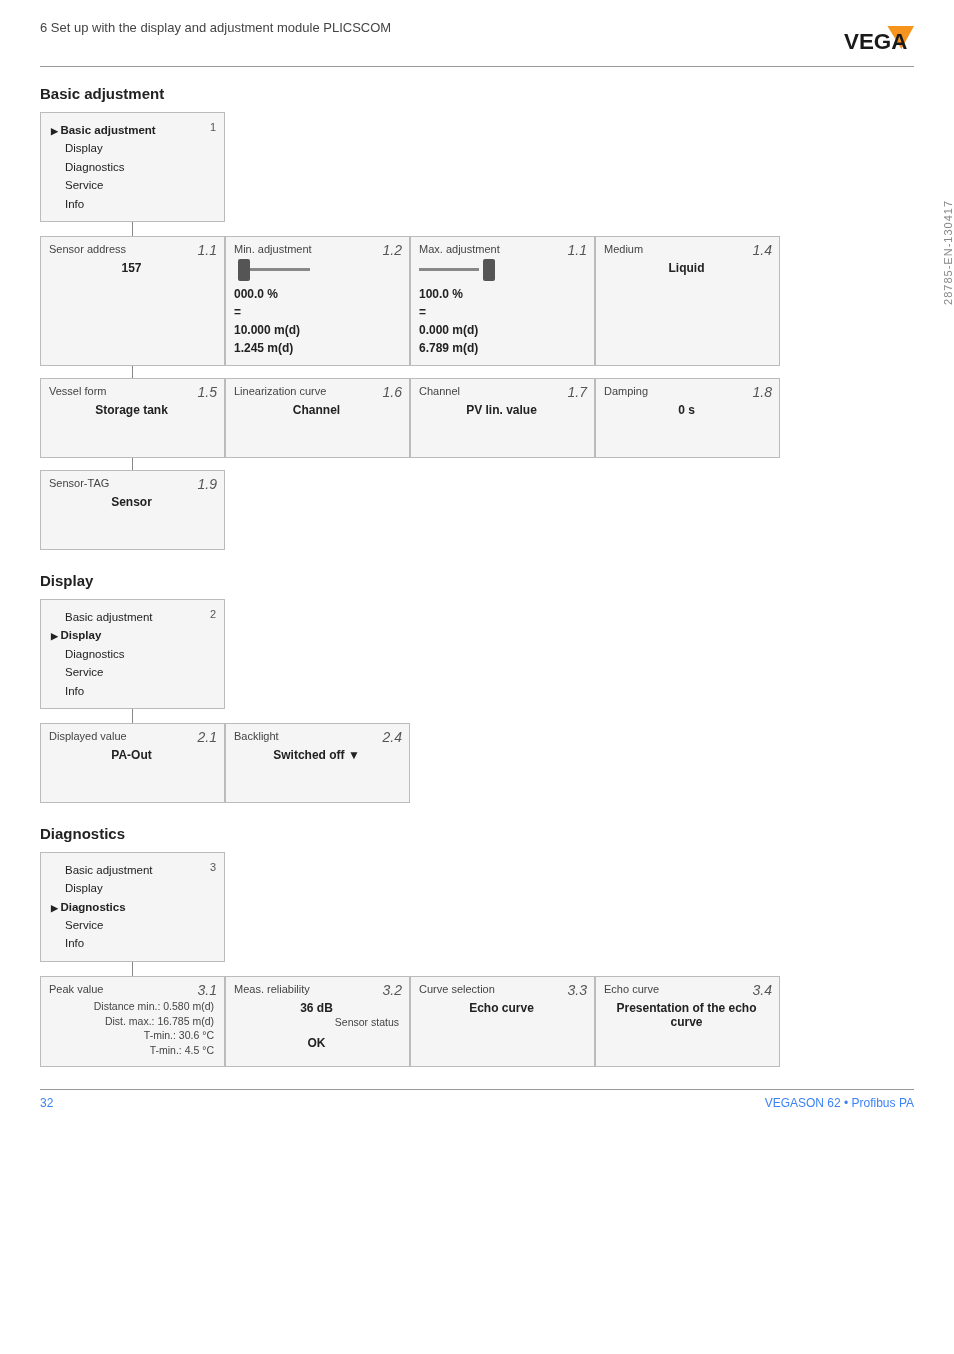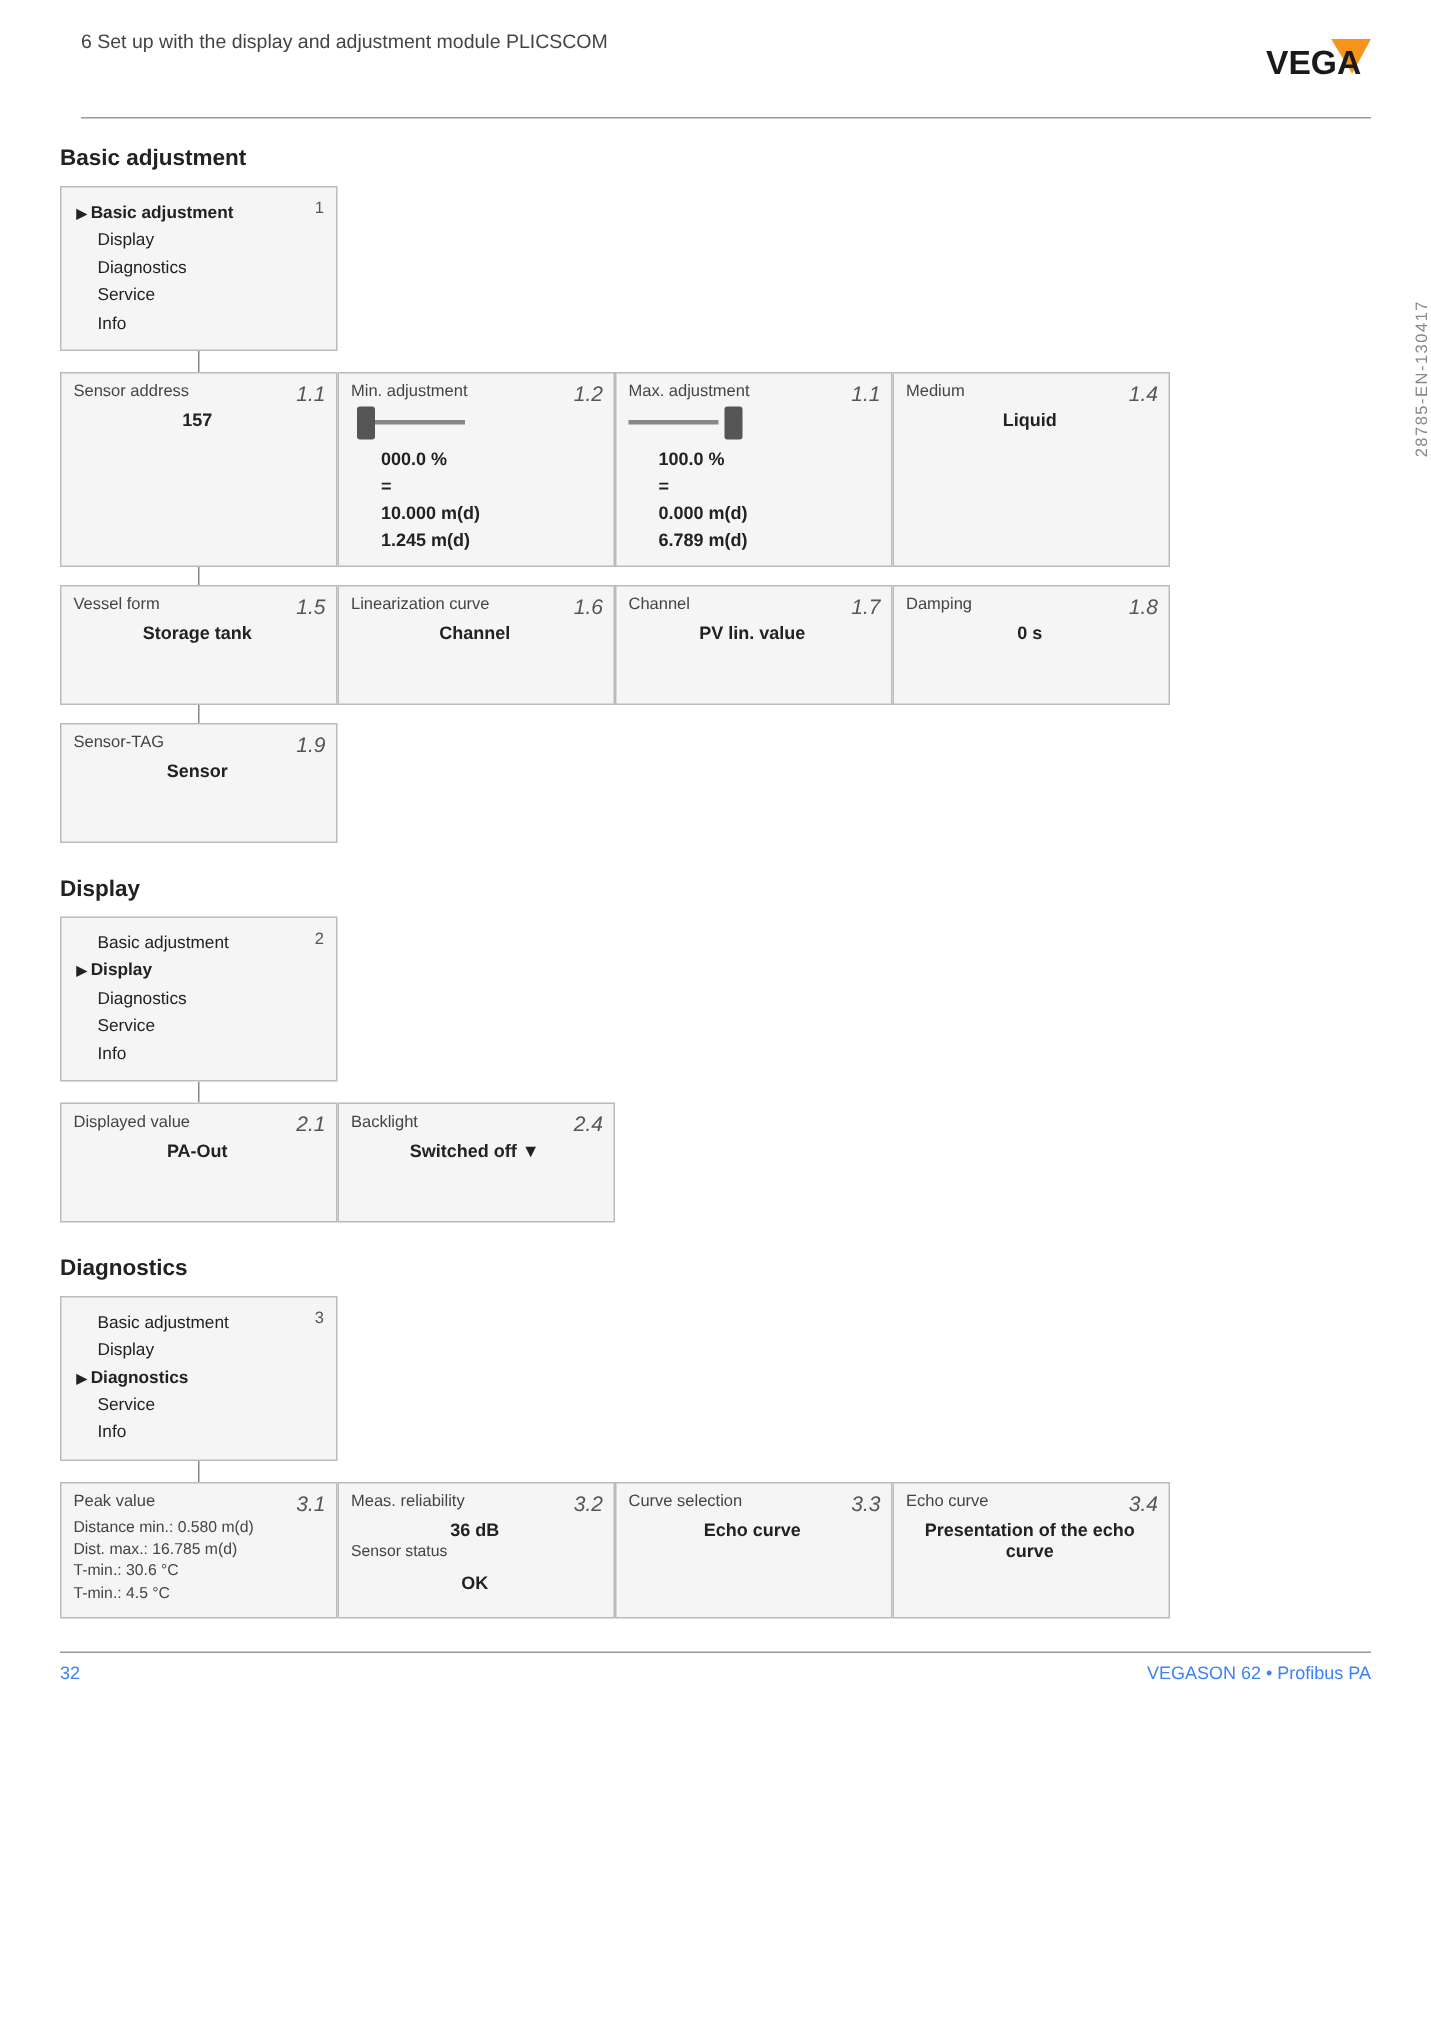--- a/index.html
+++ b/index.html
@@ -14,23 +14,22 @@
     }
     .page {
       padding: 20px 40px 40px 40px;
       position: relative;
     }
     .header-bar {
       display: flex;
       justify-content: space-between;
       align-items: flex-start;
       border-bottom: 1px solid #999;
-      padding-bottom: 18px;
+      padding-bottom: 6px;
       margin-bottom: 18px;
-      margin-left: 14px;
     }
     .header-title {
       font-size: 13px;
       color: #444;
     }
     .vega-logo {
       display: flex;
       align-items: flex-end;
     }
     .vega-logo svg {
@@ -97,26 +96,26 @@
       font-weight: bold;
       font-size: 12px;
       text-align: center;
       margin-top: 6px;
     }
     .param-box .param-value-multi {
       font-weight: bold;
       font-size: 12px;
       margin-top: 4px;
       line-height: 1.5;
-      margin-left: 20px;
     }
     .param-box .param-sub {
       font-size: 10.5px;
       color: #444;
       line-height: 1.4;
+      text-align: right;
     }
 
     .slider-thumb {
       width: 12px;
       height: 22px;
       background: #555;
       border-radius: 2px;
       display: inline-block;
       vertical-align: middle;
       margin-left: 4px;

